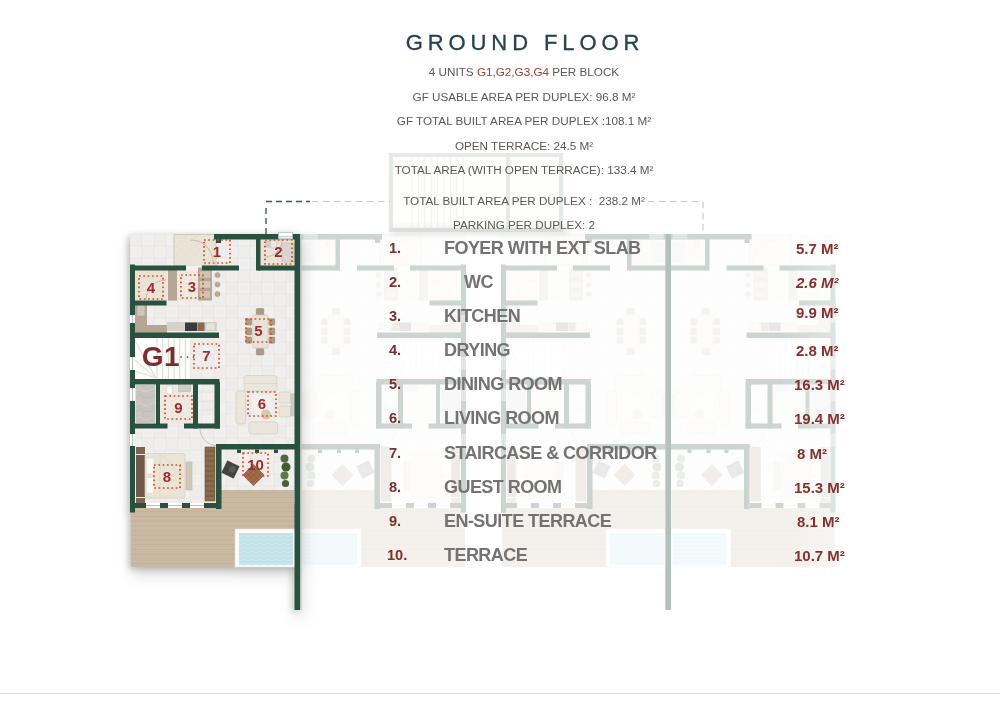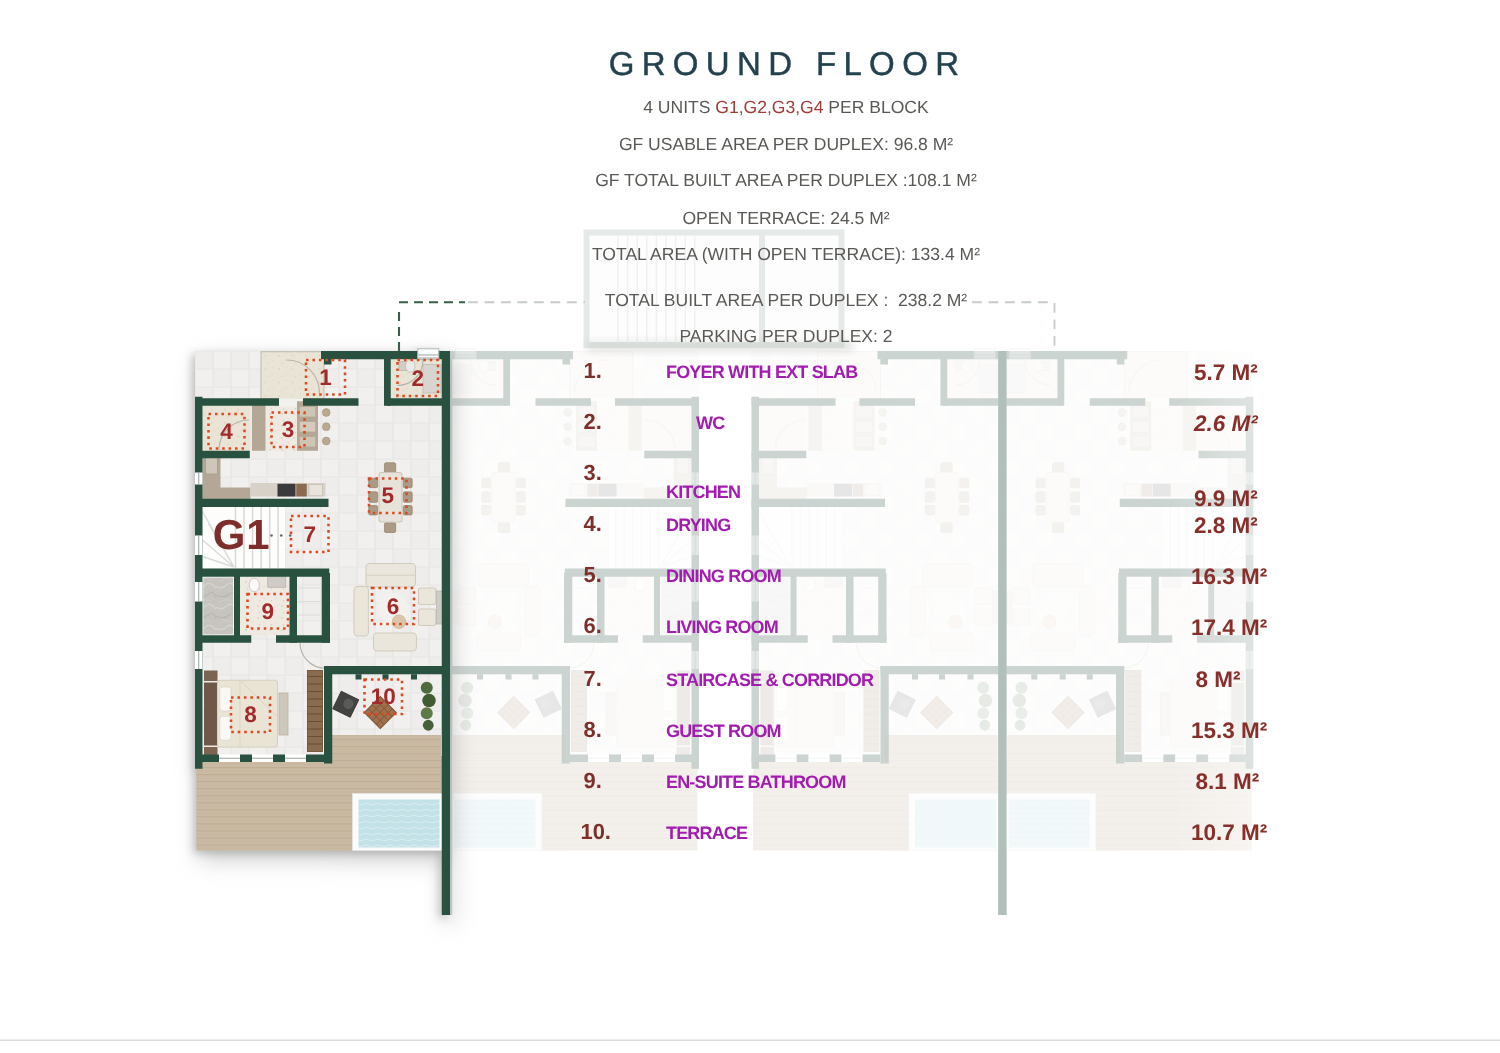--- a/index.html
+++ b/index.html
@@ -4,21 +4,21 @@
 <style>
   html,body{margin:0;padding:0;background:#fff;}
   #page{position:relative;width:1000px;height:702px;overflow:hidden;background:#fff;
         font-family:"Liberation Sans",sans-serif;}
   .hdr{position:absolute;left:0;width:1048px;text-align:center;color:#5a5955;
        font-size:11.7px;letter-spacing:0;line-height:14px;white-space:pre;}
   .ttl{position:absolute;left:0;width:1050px;text-align:center;color:#24424e;
        font-size:22px;letter-spacing:4.9px;white-space:pre;-webkit-text-stroke:0.3px #24424e;}
   .red{color:#a03c36;}
   .lnum{position:absolute;color:#7d2f2b;font-weight:bold;font-size:14.6px;line-height:17px;}
-  .llab{position:absolute;color:#a21caf;font-weight:bold;font-size:12px;letter-spacing:-0.55px;line-height:17px;}
+  .llab{position:absolute;color:#737373;font-weight:bold;font-size:18px;letter-spacing:-0.55px;line-height:17px;}
   .lar{position:absolute;color:#872f2b;font-weight:bold;font-size:15px;line-height:17px;}
   #bline{position:absolute;left:0;top:693px;width:1000px;height:1px;background:#dcdcdc;}
 </style>
 </head>
 <body>
 <div id="page">
   <svg id="plan" width="1000" height="702" viewBox="0 0 1000 702" style="position:absolute;left:0;top:0;">
   <defs>
     <pattern id="tiles" width="24" height="24" patternUnits="userSpaceOnUse">
       <rect width="24" height="24" fill="#f1f0ee"></rect>
@@ -289,38 +289,38 @@
   <div class="hdr" style="top:218px;">PARKING PER DUPLEX: 2</div>
 
   <div id="legend">
     <div class="lnum" style="left:389px;top:240px;">1.</div>
       <div class="llab" style="left:444px;top:240px;">FOYER WITH EXT SLAB</div>
       <div class="lar" style="left:796px;top:240px;">5.7 M²</div>
     <div class="lnum" style="left:389px;top:274px;">2.</div>
       <div class="llab" style="left:444px;top:274px;margin-left:20px;">WC</div>
       <div class="lar" style="left:796px;top:274px;font-style:italic;">2.6 M²</div>
     <div class="lnum" style="left:389px;top:308px;">3.</div>
-      <div class="llab" style="left:444px;top:308px;margin-top:12px;">KITCHEN</div>
-      <div class="lar" style="left:796px;top:324px;">9.9 M²</div>
+      <div class="llab" style="left:444px;top:308px;">KITCHEN</div>
+      <div class="lar" style="left:796px;top:304px;">9.9 M²</div>
     <div class="lnum" style="left:389px;top:342px;">4.</div>
       <div class="llab" style="left:444px;top:342px;">DRYING</div>
       <div class="lar" style="left:796px;top:342px;">2.8 M²</div>
     <div class="lnum" style="left:389px;top:376px;">5.</div>
       <div class="llab" style="left:444px;top:376px;">DINING ROOM</div>
       <div class="lar" style="left:794px;top:376px;">16.3 M²</div>
     <div class="lnum" style="left:389px;top:410px;">6.</div>
       <div class="llab" style="left:444px;top:410px;">LIVING ROOM</div>
-      <div class="lar" style="left:794px;top:410px;">17.4 M²</div>
+      <div class="lar" style="left:794px;top:410px;">19.4 M²</div>
     <div class="lnum" style="left:389px;top:445px;">7.</div>
       <div class="llab" style="left:444px;top:445px;text-align:center;">STAIRCASE &amp; CORRIDOR</div>
       <div class="lar" style="left:797px;top:445px;">8 M²</div>
     <div class="lnum" style="left:389px;top:479px;">8.</div>
       <div class="llab" style="left:444px;top:479px;">GUEST ROOM</div>
       <div class="lar" style="left:794px;top:479px;">15.3 M²</div>
     <div class="lnum" style="left:389px;top:513px;">9.</div>
-      <div class="llab" style="left:444px;top:513px;">EN-SUITE BATHROOM</div>
+      <div class="llab" style="left:444px;top:513px;">EN-SUITE TERRACE</div>
       <div class="lar" style="left:797px;top:513px;">8.1 M²</div>
     <div class="lnum" style="left:387px;top:547px;">10.</div>
       <div class="llab" style="left:444px;top:547px;">TERRACE</div>
       <div class="lar" style="left:794px;top:547px;">10.7 M²</div>
   </div>
   <div id="bline"></div>
 </div>
 
 </body></html>

